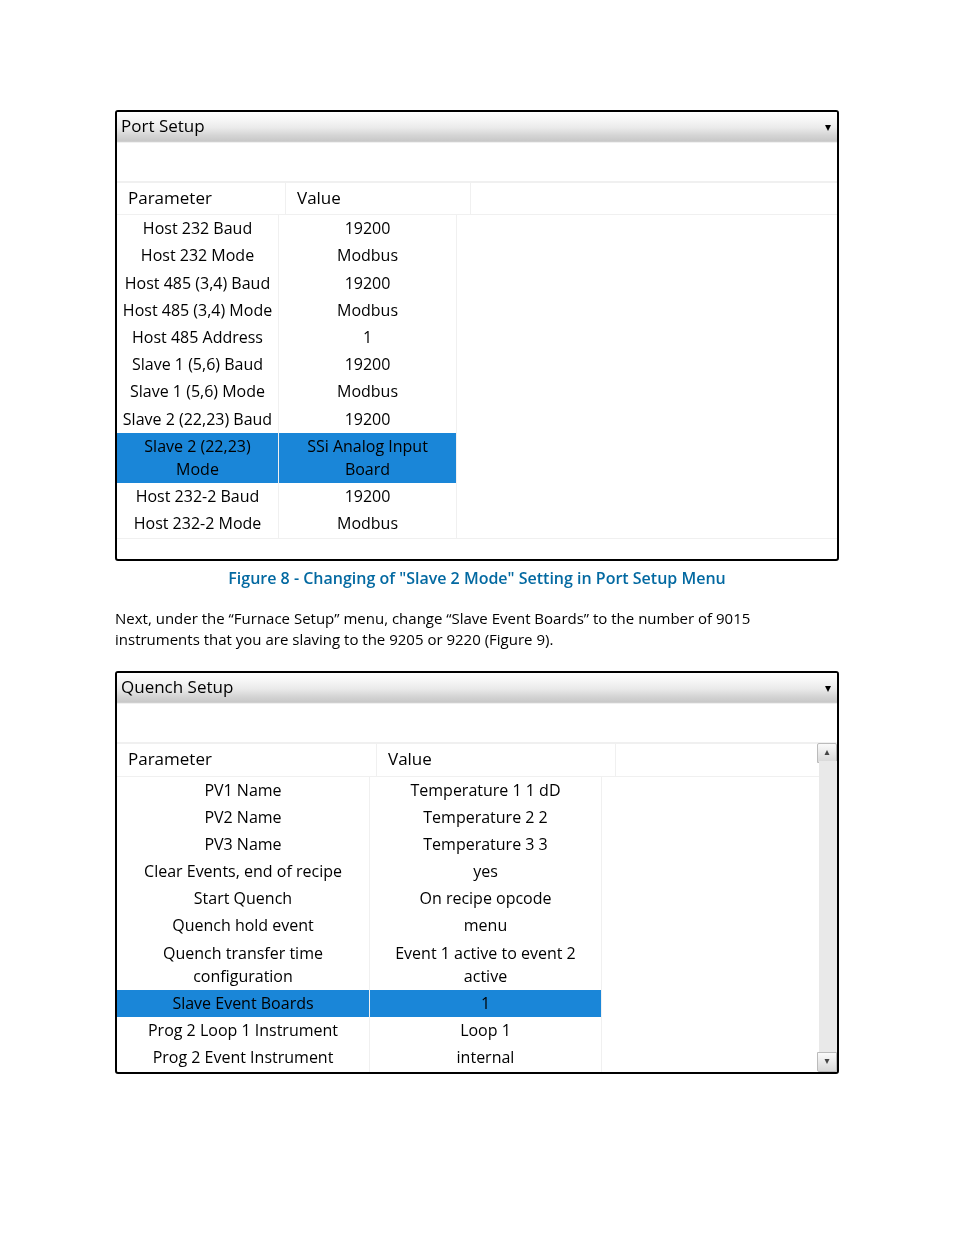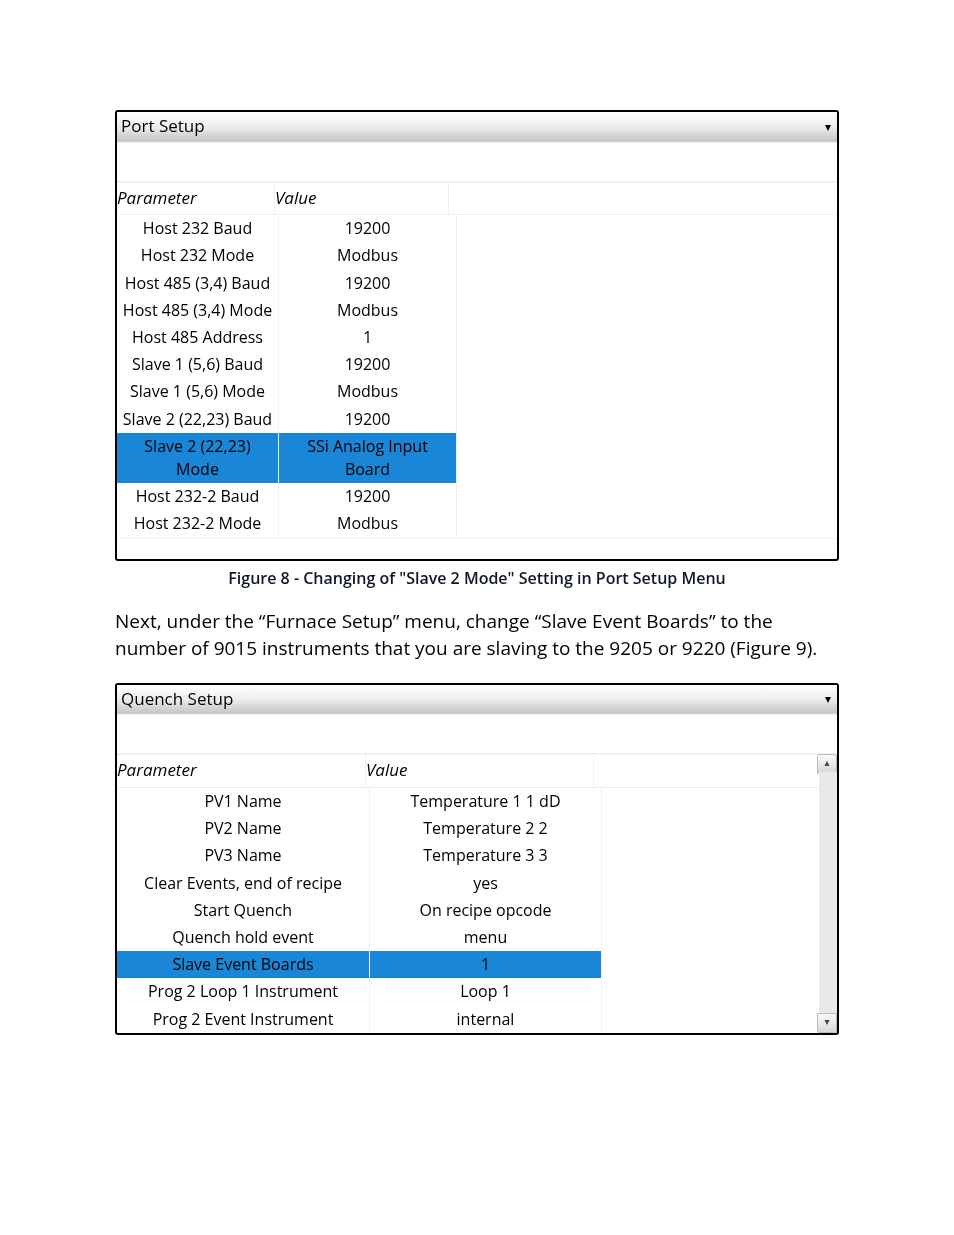--- a/index.html
+++ b/index.html
@@ -8,21 +8,21 @@
 
   .panel { border:2px solid #000; border-radius:3px; overflow:hidden; }
   .title-bar { display:flex; align-items:center; justify-content:space-between;
                padding:2px 6px 2px 4px; font-size:17px; color:#000;
                background:linear-gradient(to bottom,#fff 0%,#f5f5f5 30%,#eaeaea 55%,#d5d5d5 80%,#c8c8c8 100%);
                border-bottom:1px solid #cfcfcf;gap:17px; }
   .title-bar .chev { font-size:12px; }
   .spacer { height:38px; border-top:1px solid #f0f0f0; border-bottom:1px solid #f0f0f0; }
 
   .hd-row { display:flex; border-top:1px solid #f0f0f0; border-bottom:1px solid #f0f0f0; }
-  .hd-row > div { padding:3px 4px 4px 0; font-size:17px;font-style:italic; }
+  .hd-row > div { padding:3px 4px 4px 11px; font-size:17px; }
   .hd-row .c1 { border-right:1px solid #f0f0f0; }
   .row { display:flex; font-size:16px;text-align:center; }
   .row > div { padding:2px 4px 2px 4px; }
   .row .c1 { border-right:1px solid #f0f0f0; }
   .sep-row { height:20px; border-top:1px solid #f0f0f0; }
   .sel > div { background:#1a86d8; color:#000000; }
 
   
   .port .c1 { flex:0 0 153px; }
   .port .c2 { flex:0 0 169px; border-right:1px solid #f0f0f0; }
@@ -33,23 +33,23 @@
   .furnace .c2 { flex:0 0 223px; border-right:1px solid #f0f0f0; }
   .furnace .c3 { flex:1 1 auto; }
   .furnace-body { position:relative; }
   .scroll-btn { position:absolute; right:0; width:18px; height:18px;
                 background:linear-gradient(#fafafa,#d8d8d8);
                 border:1px solid #bbb; font-size:10px; text-align:center; line-height:14px; color:#444; }
   .scroll-btn.up  { top:0;   border-top-left-radius:2px;  border-top-right-radius:2px; }
   .scroll-btn.dn  { bottom:0;border-bottom-left-radius:2px;border-bottom-right-radius:2px; }
   .scroll-thumb { position:absolute; right:0; width:18px; top:18px; bottom:18px; background:#e9e9e9; }
 
-  .caption { text-align:center; color:#0f172a; font-weight:600; font-size:16px; margin:8px 0 18px 0; }
+  .caption { text-align:center; color:#0369a1; font-weight:600; font-size:16px; margin:8px 0 18px 0; }
   .caption.after-panel { margin-top:6px; }
-  p.body { margin:0 0 20px 0; font-size:19px; }
+  p.body { margin:0 0 20px 0; font-size:15px; }
 </style>
 </head>
 <body>
 
 <div class="page">
 
   <div class="panel port">
     <div class="title-bar">
       <span>Port Setup</span>
       <span class="chev">▾</span>
@@ -143,20 +143,24 @@
             <div class="c2">yes</div>
           </div>
           <div class="row">
             <div class="c1">Start Quench</div>
             <div class="c2">On recipe opcode</div>
           </div>
           <div class="row">
             <div class="c1">Quench hold event</div>
             <div class="c2">menu</div>
           </div>
+          <div class="row">
+            <div class="c1">Quench transfer time configuration</div>
+            <div class="c2">Event 1 active to event 2 active</div>
+          </div>
           <div class="row sel">
             <div class="c1">Slave Event Boards</div>
             <div class="c2">1</div>
           </div>
           <div class="row">
             <div class="c1">Prog 2 Loop 1 Instrument</div>
             <div class="c2">Loop 1</div>
           </div>
           <div class="row">
             <div class="c1">Prog 2 Event Instrument</div>

